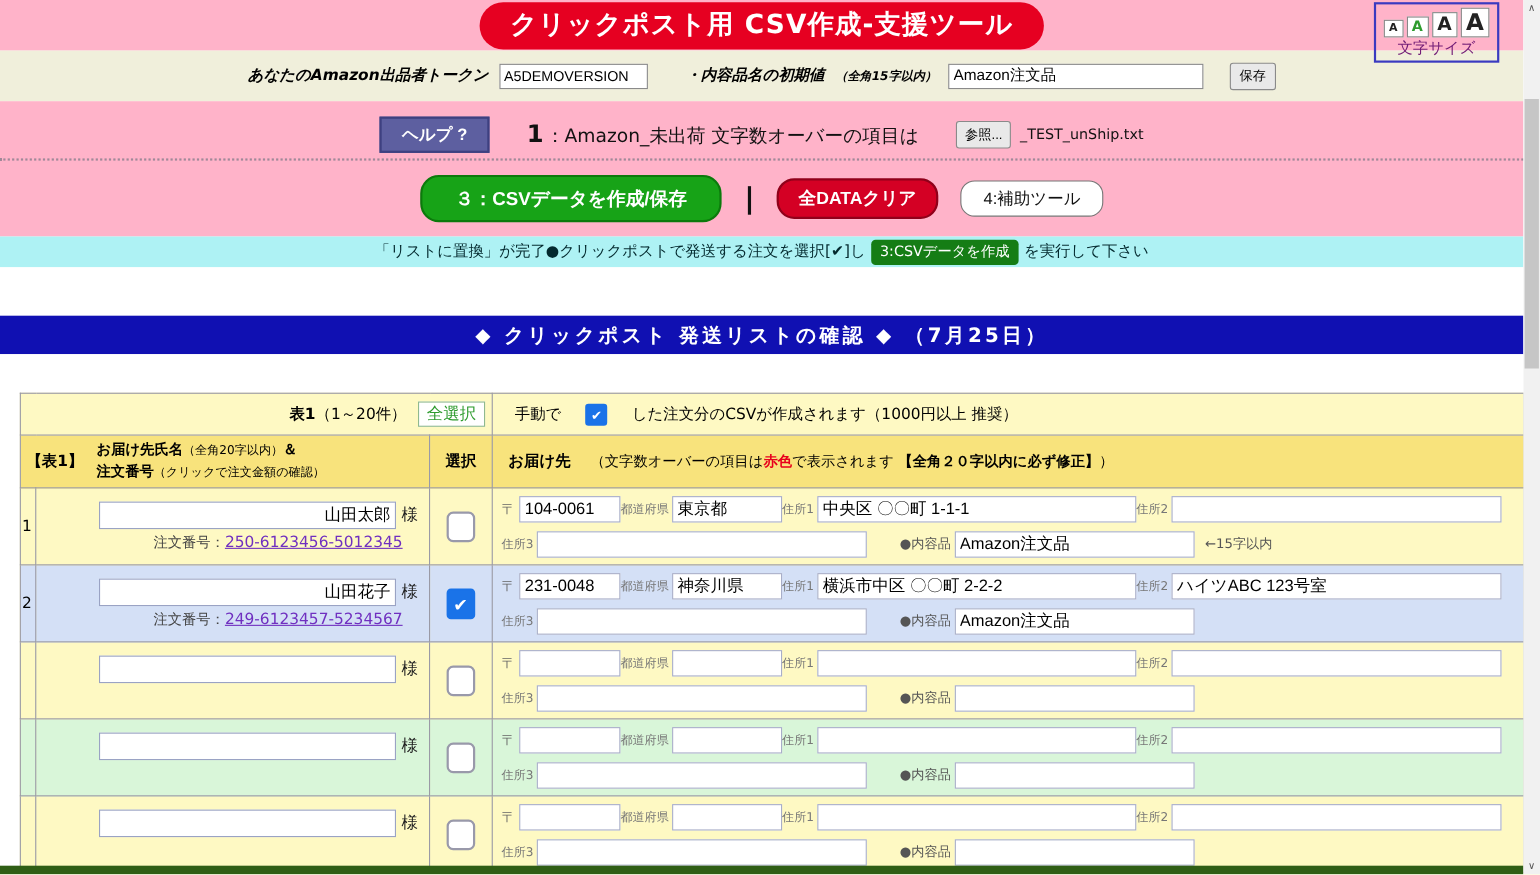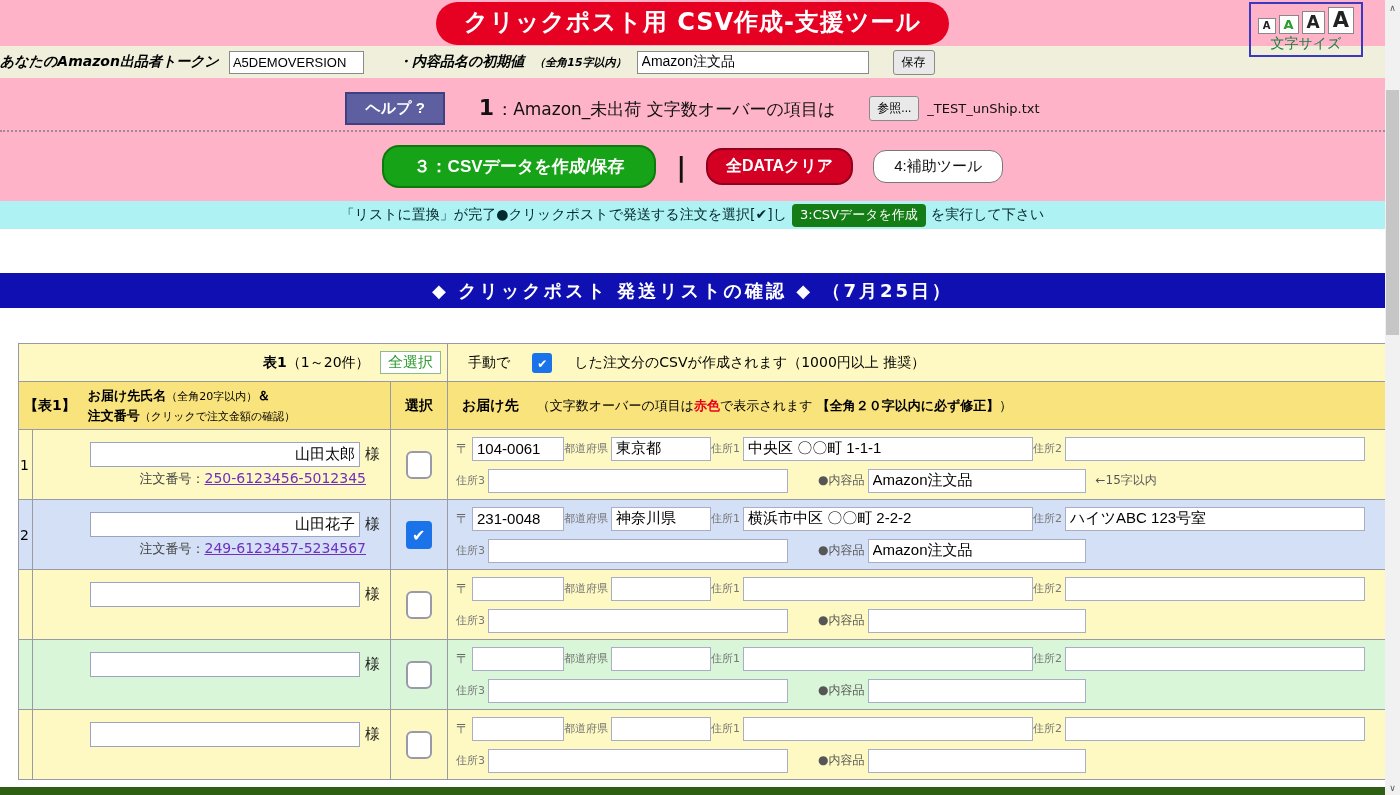--- a/index.html
+++ b/index.html
@@ -11,24 +11,24 @@
   .band-top { height:46px; background:var(--pink); display:flex; justify-content:center; align-items:center; }
   .title-pill { background:var(--red_title); color:#fff; font-size:24px; font-weight:bold;
     padding:4px 28px 7px; border-radius:24px; letter-spacing:1px; }
 
   
   .fontsize-widget { position:absolute; top:2px; right:22px; border:2px solid #3a3ac0;
     padding:3px 7px 2px; display:flex; flex-direction:column; align-items:center; z-index:5; }
   .fontsize-row { display:flex; align-items:flex-end; gap:3px; }
   .a-btn { background:#fff; border:1px solid #888; line-height:1; padding:2px 4px; cursor:pointer; color:#222; font-weight:bold;}
   .a-1{font-size:10px;} .a-2{font-size:13px; color:#2e9b2e;} .a-3{font-size:17px;} .a-4{font-size:21px;}
-  .fontsize-label { color:#15803d; font-size:14px; margin-top:1px; }
-
-  
-  .band-settings { height:32px; background:var(--cream); display:flex; justify-content:flex-start; align-items:center; gap:10px; }
+  .fontsize-label { color:#701a75; font-size:14px; margin-top:1px; }
+
+  
+  .band-settings { height:46px; background:var(--cream); display:flex; justify-content:center; align-items:center; gap:10px; }
   .set-label { font-weight:bold; font-style:italic; font-size:14px; }
   .set-note  { font-weight:bold; font-style:italic; font-size:11px; }
   .in-token { width:135px; height:23px; border:1px solid #8a8a8a; font-size:13px; padding:0 3px; background:#fff;}
   .in-item  { width:232px; height:23px; border:1px solid #8a8a8a; font-size:14px; padding:0 4px; background:#fff;}
   .btn-save { margin-left:14px; background:#e9e9e9; border:1px solid #8a8a8a; border-radius:3px;
     font-size:12px; padding:3px 8px; cursor:pointer; }
 
   
   .band-steps { height:123px; background:var(--pink); }
   .step1-row { display:flex; justify-content:center; align-items:center; gap:34px; padding-top:13px; height:47px; }

